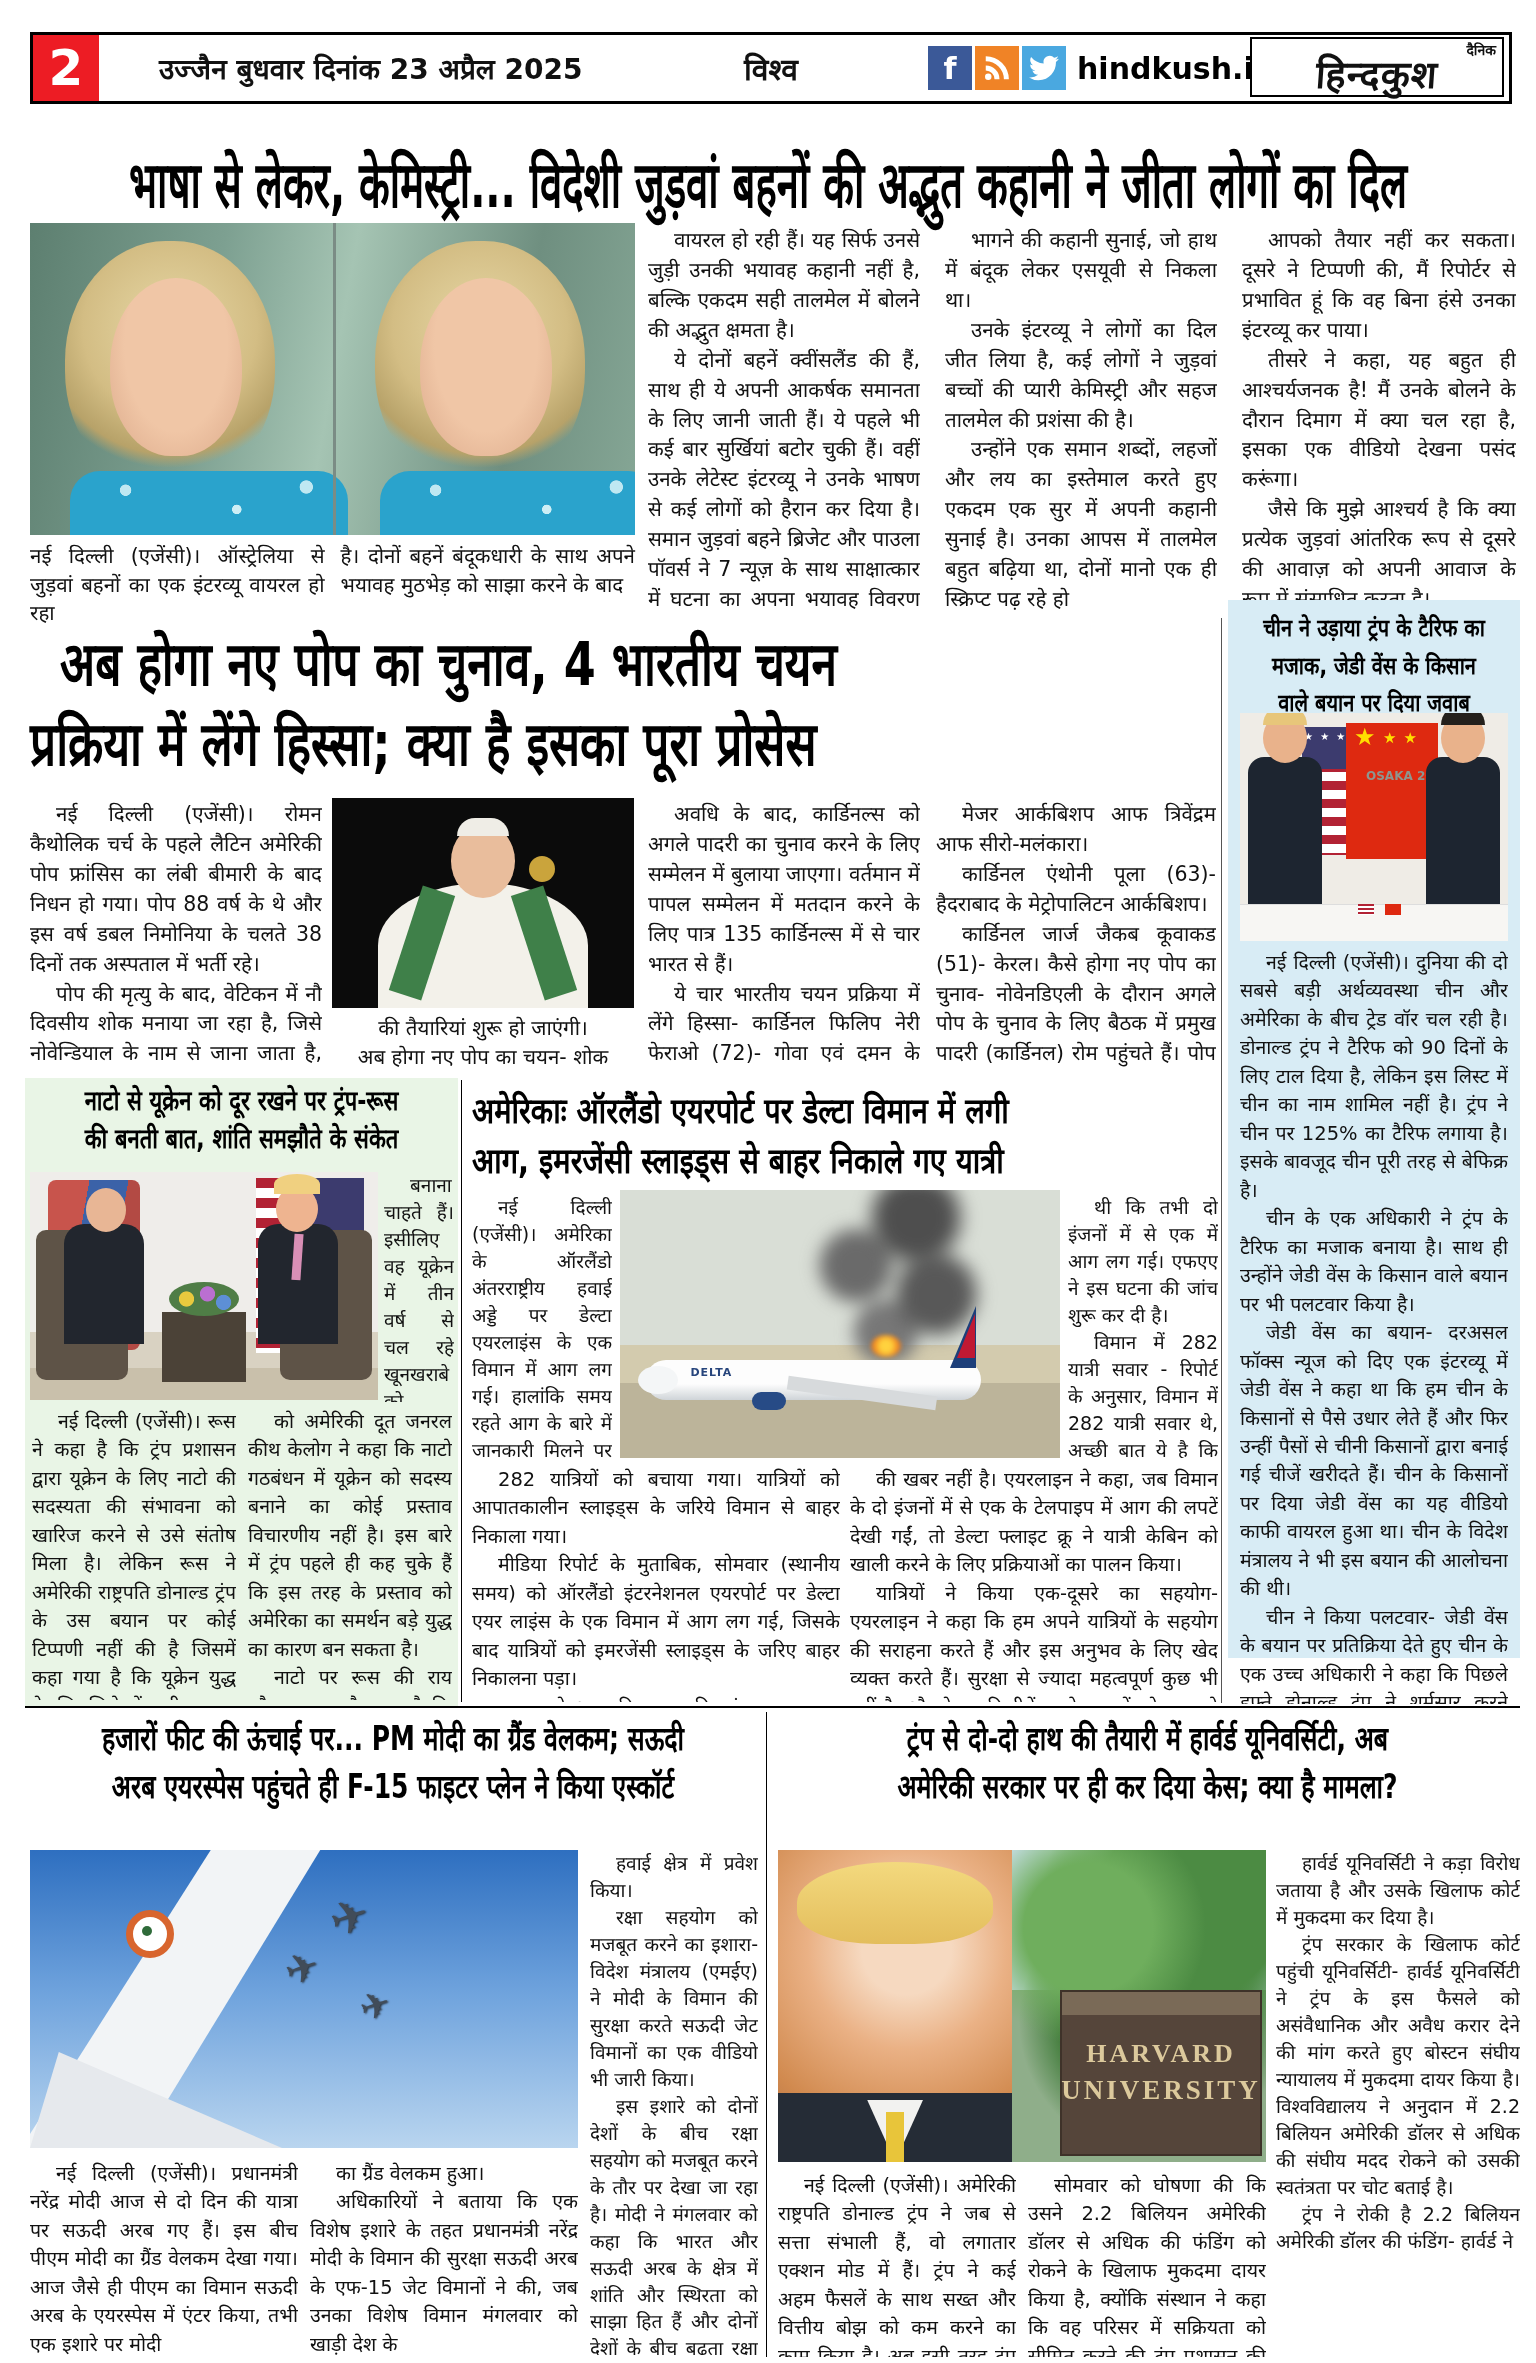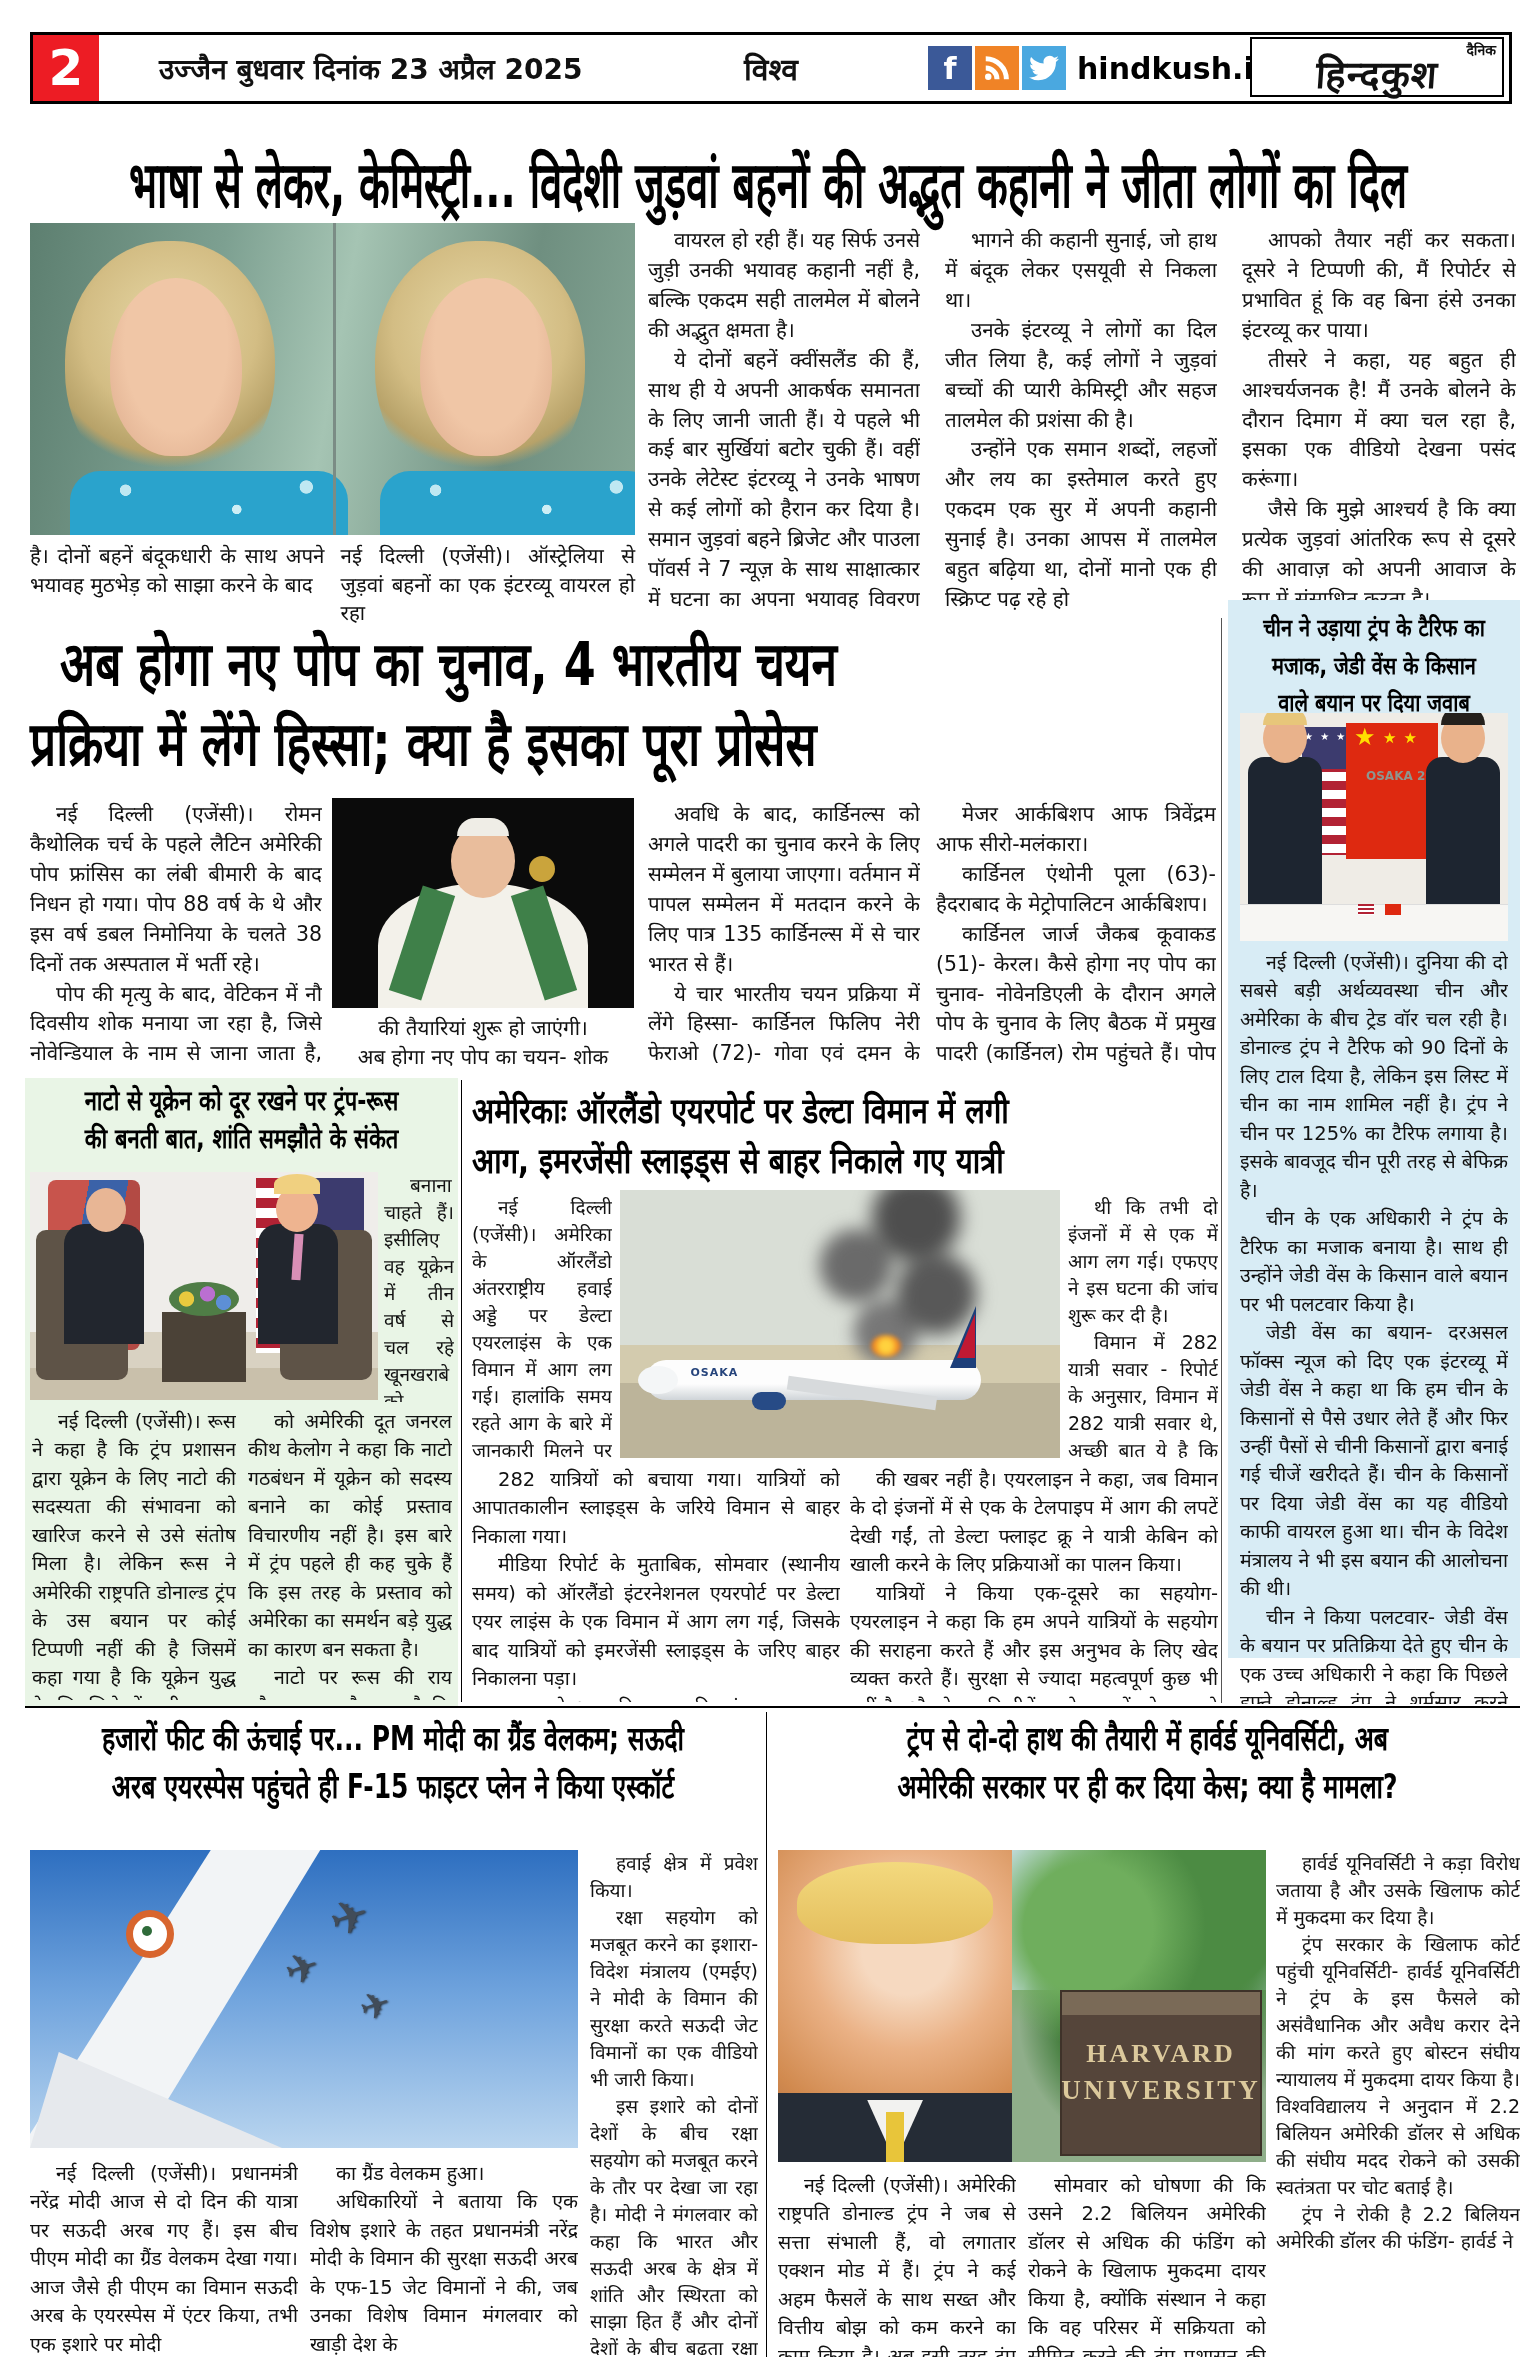--- a/index.html
+++ b/index.html
@@ -190,22 +190,22 @@
     <div class="ph-el tw-hair" style="left:35px;top:18px;"></div>
     <div class="ph-el tw-face" style="left:80px;top:55px;"></div>
     <div class="ph-el tw-top" style="left:40px;"></div>
     <div class="ph-el tw-hair" style="left:345px;top:18px;"></div>
     <div class="ph-el tw-face" style="left:390px;top:55px;"></div>
     <div class="ph-el tw-top" style="left:350px;"></div>
     <div class="ph-el tw-half-line"></div>
   </div>
 
   <div class="abs" style="left:30px;top:542px;width:605px;display:flex;gap:16px;">
+    <div class="caption" style="width:296px;">नई दिल्ली (एजेंसी)। ऑस्ट्रेलिया से जुड़वां बहनों का एक इंटरव्यू वायरल हो रहा</div>
     <div class="caption" style="width:296px;">है। दोनों बहनें बंदूकधारी के साथ अपने भयावह मुठभेड़ को साझा करने के बाद</div>
-    <div class="caption" style="width:296px;">नई दिल्ली (एजेंसी)। ऑस्ट्रेलिया से जुड़वां बहनों का एक इंटरव्यू वायरल हो रहा</div>
   </div>
 
   <div class="col" style="left:648px;top:226px;width:272px;height:388px;">
       <p>वायरल हो रही हैं। यह सिर्फ उनसे जुड़ी उनकी भयावह कहानी नहीं है, बल्कि एकदम सही तालमेल में बोलने की अद्भुत क्षमता है।</p>
       <p>ये दोनों बहनें क्वींसलैंड की हैं, साथ ही ये अपनी आकर्षक समानता के लिए जानी जाती हैं। ये पहले भी कई बार सुर्खियां बटोर चुकी हैं। वहीं उनके लेटेस्ट इंटरव्यू ने उनके भाषण से कई लोगों को हैरान कर दिया है। समान जुड़वां बहने ब्रिजेट और पाउला पॉवर्स ने 7 न्यूज़ के साथ साक्षात्कार में घटना का अपना भयावह विवरण साझा किया।</p>
     </div>
   <div class="col" style="left:945px;top:226px;width:272px;height:388px;">
       <p>भागने की कहानी सुनाई, जो हाथ में बंदूक लेकर एसयूवी से निकला था।</p>
       <p>उनके इंटरव्यू ने लोगों का दिल जीत लिया है, कई लोगों ने जुड़वां बच्चों की प्यारी केमिस्ट्री और सहज तालमेल की प्रशंसा की है।</p>
       <p>उन्होंने एक समान शब्दों, लहजों और लय का इस्तेमाल करते हुए एकदम एक सुर में अपनी कहानी सुनाई है। उनका आपस में तालमेल बहुत बढ़िया था, दोनों मानो एक ही स्क्रिप्ट पढ़ रहे हो</p>
@@ -325,21 +325,21 @@
 
   <div class="photo" id="ph-delta" style="left:620px;top:1190px;width:440px;height:268px;">
     <div class="ph-el dl-smoke"></div>
     <div class="ph-el dl-fire"></div>
     <div class="ph-el dl-body"></div>
     <div class="ph-el dl-nose"></div>
     <div class="ph-el dl-tail"></div>
     <div class="ph-el dl-tail2"></div>
     <div class="ph-el dl-wing"></div>
     <div class="ph-el dl-eng"></div>
-    <div class="ph-el dl-label">OSAKA</div>
+    <div class="ph-el dl-label">DELTA</div>
   </div>
 
   <div class="col narrow" style="left:1068px;top:1194px;width:150px;height:264px;">
       <p>थी कि तभी दो इंजनों में से एक में आग लग गई। एफएए ने इस घटना की जांच शुरू कर दी है।</p>
       <p>विमान में 282 यात्री सवार - रिपोर्ट के अनुसार, विमान में 282 यात्री सवार थे, अच्छी बात ये है कि इस घटना में किसी के घायल होने</p>
     </div>
   <div class="col small" style="left:472px;top:1466px;width:368px;height:236px;">
       <p>282 यात्रियों को बचाया गया। यात्रियों को आपातकालीन स्लाइड्स के जरिये विमान से बाहर निकाला गया।</p>
       <p>मीडिया रिपोर्ट के मुताबिक, सोमवार (स्थानीय समय) को ऑरलैंडो इंटरनेशनल एयरपोर्ट पर डेल्टा एयर लाइंस के एक विमान में आग लग गई, जिसके बाद यात्रियों को इमरजेंसी स्लाइड्स के जरिए बाहर निकालना पड़ा।</p>
       <p>एफएए ने शुरू की घटना की जांच- बताया जा रहा है कि अटलांटा जाने वाली फ्लाइट रनवे के लिए रवाना हो रही</p>

